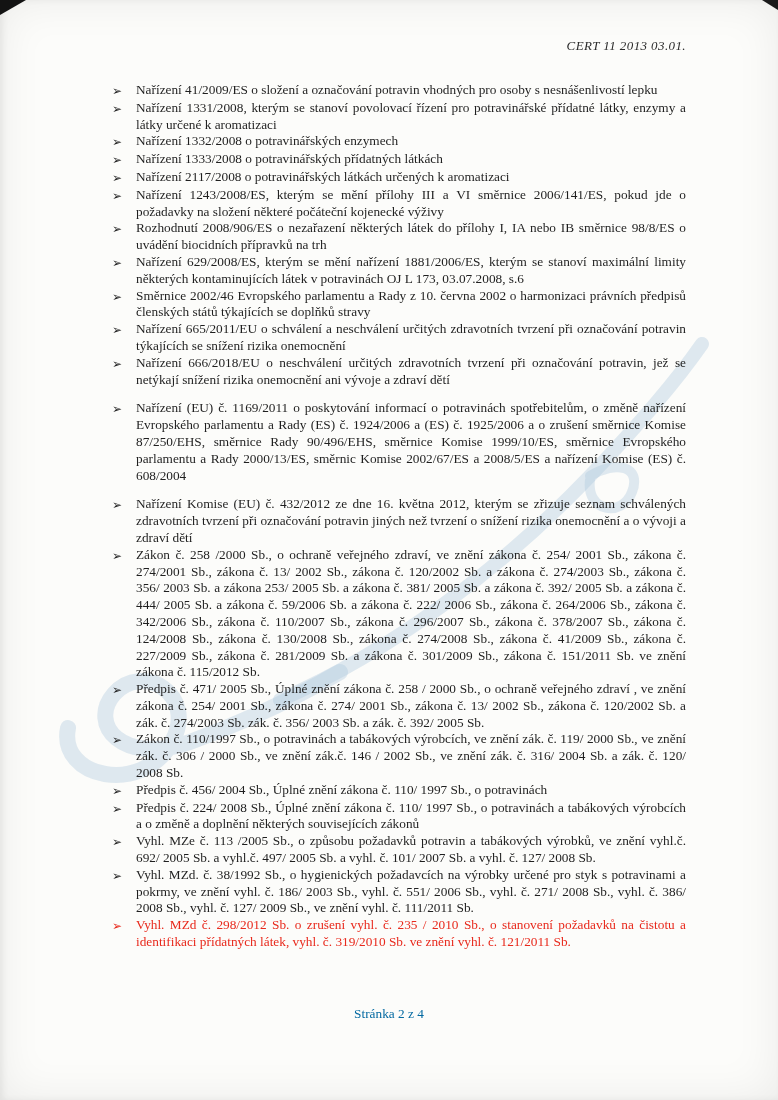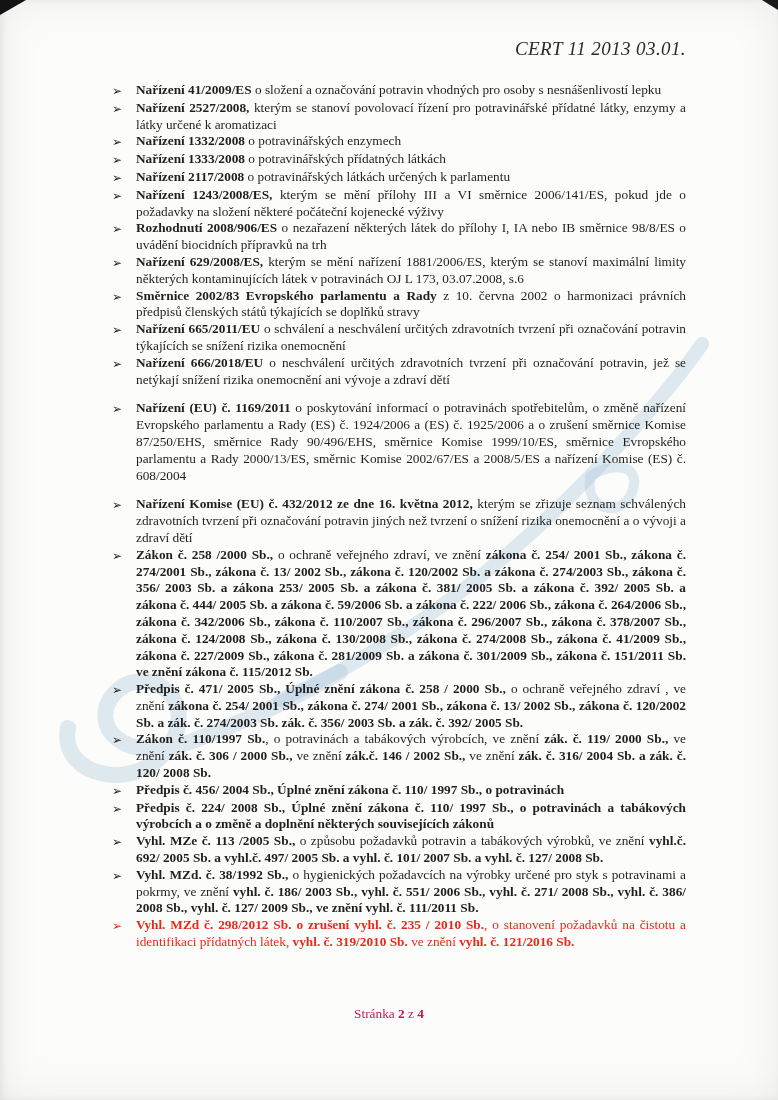--- a/index.html
+++ b/index.html
@@ -29,48 +29,48 @@
     border-left: 16px solid transparent;
   }
   .watermark {
     position: absolute; left: 30px; top: 280px;
     width: 700px; height: 520px;
     pointer-events: none;
   }
   .header {
     position: absolute; top: 38px; right: 92px;
     font-style: italic;
-    font-size: 19px;
+    font-size: 13px;
     letter-spacing: 0.4px;
     color: #2b2b2b;
   }
   .list {
     position: absolute; top: 82px; left: 112px;
     width: 574px;
     margin: 0; padding: 0;
     list-style: none;
     font-size: 13.3px;
     line-height: 16.8px;
   }
   .item { display: flex; }
   .item.gap { margin-top: 12px; }
   .marker {
     flex: 0 0 24px;
     width: 24px;
     font-size: 12px;
     padding-top: 1px;
   }
   .text { flex: 1; text-align: justify; }
-  .b { font-weight: bold; }
+  .b { font-weight: normal; }
   .red { color: #e8291c; }
   .footer {
     position: absolute; left: 0; right: 0; top: 1006px;
     text-align: center;
     font-size: 13.3px;
-    color: #be185d;
+    color: #0369a1;
   }
 </style>
 </head>
 <body>
 
 <div class="page">
 
   <div class="corner-tl"></div>
   <div class="corner-tr"></div>
 
@@ -86,49 +86,49 @@
     <span>CERT 11 2013 03.01.</span>
   </div>
 
   <ol class="list">
       <li class="item">
         <span class="marker">➢</span>
         <span class="text"><span class="b">Nařízení 41/2009/ES</span><span> o složení a označování potravin vhodných pro osoby s nesnášenlivostí lepku</span></span>
       </li>
       <li class="item">
         <span class="marker">➢</span>
-        <span class="text"><span class="b">Nařízení 2527/2008,</span><span> kterým se stanoví povolovací řízení pro potravinářské přídatné látky, enzymy a látky určené k aromatizaci</span></span>
+        <span class="text"><span class="b">Nařízení 1331/2008,</span><span> kterým se stanoví povolovací řízení pro potravinářské přídatné látky, enzymy a látky určené k aromatizaci</span></span>
       </li>
       <li class="item">
         <span class="marker">➢</span>
         <span class="text"><span class="b">Nařízení 1332/2008</span><span> o potravinářských enzymech</span></span>
       </li>
       <li class="item">
         <span class="marker">➢</span>
         <span class="text"><span class="b">Nařízení 1333/2008</span><span> o potravinářských přídatných látkách</span></span>
       </li>
       <li class="item">
         <span class="marker">➢</span>
-        <span class="text"><span class="b">Nařízení 2117/2008</span><span> o potravinářských látkách určených k parlamentu</span></span>
+        <span class="text"><span class="b">Nařízení 2117/2008</span><span> o potravinářských látkách určených k aromatizaci</span></span>
       </li>
       <li class="item">
         <span class="marker">➢</span>
         <span class="text"><span class="b">Nařízení 1243/2008/ES,</span><span> kterým se mění přílohy III a VI směrnice 2006/141/ES, pokud jde o požadavky na složení některé počáteční kojenecké výživy</span></span>
       </li>
       <li class="item">
         <span class="marker">➢</span>
         <span class="text"><span class="b">Rozhodnutí 2008/906/ES</span><span> o nezařazení některých látek do přílohy I, IA nebo IB směrnice 98/8/ES o uvádění biocidních přípravků na trh</span></span>
       </li>
       <li class="item">
         <span class="marker">➢</span>
         <span class="text"><span class="b">Nařízení 629/2008/ES,</span><span> kterým se mění nařízení 1881/2006/ES, kterým se stanoví maximální limity některých kontaminujících látek v potravinách OJ L 173, 03.07.2008, s.6</span></span>
       </li>
       <li class="item">
         <span class="marker">➢</span>
-        <span class="text"><span class="b">Směrnice 2002/83 Evropského parlamentu a Rady</span><span> z 10. června 2002 o harmonizaci právních předpisů členských států týkajících se doplňků stravy</span></span>
+        <span class="text"><span class="b">Směrnice 2002/46 Evropského parlamentu a Rady</span><span> z 10. června 2002 o harmonizaci právních předpisů členských států týkajících se doplňků stravy</span></span>
       </li>
       <li class="item">
         <span class="marker">➢</span>
         <span class="text"><span class="b">Nařízení 665/2011/EU</span><span> o schválení a neschválení určitých zdravotních tvrzení při označování potravin týkajících se snížení rizika onemocnění</span></span>
       </li>
       <li class="item">
         <span class="marker">➢</span>
         <span class="text"><span class="b">Nařízení 666/2018/EU</span><span> o neschválení určitých zdravotních tvrzení při označování potravin, jež se netýkají snížení rizika onemocnění ani vývoje a zdraví dětí</span></span>
       </li>
       <li class="item gap">
@@ -162,19 +162,19 @@
       <li class="item">
         <span class="marker">➢</span>
         <span class="text"><span class="b">Vyhl. MZe č. 113 /2005 Sb.,</span><span> o způsobu požadavků potravin a tabákových výrobků, ve znění </span><span class="b">vyhl.č. 692/ 2005 Sb. a vyhl.č. 497/ 2005 Sb. a vyhl. č. 101/ 2007 Sb. a vyhl. č. 127/ 2008 Sb.</span></span>
       </li>
       <li class="item">
         <span class="marker">➢</span>
         <span class="text"><span class="b">Vyhl. MZd. č. 38/1992 Sb.,</span><span> o hygienických požadavcích na výrobky určené pro styk s potravinami a pokrmy, ve znění </span><span class="b">vyhl. č. 186/ 2003 Sb., vyhl. č. 551/ 2006 Sb., vyhl. č. 271/ 2008 Sb., vyhl. č. 386/ 2008 Sb., vyhl. č. 127/ 2009 Sb., ve znění vyhl. č. 111/2011 Sb.</span></span>
       </li>
       <li class="item red">
         <span class="marker">➢</span>
-        <span class="text"><span class="b">Vyhl. MZd č. 298/2012 Sb. o zrušení vyhl. č. 235 / 2010 Sb.</span><span>, o stanovení požadavků na čistotu a identifikaci přídatných látek, </span><span class="b">vyhl. č. 319/2010 Sb.</span><span> ve znění </span><span class="b">vyhl. č. 121/2016 Sb.</span></span>
+        <span class="text"><span class="b">Vyhl. MZd č. 298/2012 Sb. o zrušení vyhl. č. 235 / 2010 Sb.</span><span>, o stanovení požadavků na čistotu a identifikaci přídatných látek, </span><span class="b">vyhl. č. 319/2010 Sb.</span><span> ve znění </span><span class="b">vyhl. č. 121/2011 Sb.</span></span>
       </li>
     </ol>
 
   <div class="footer"><span>Stránka </span><span class="b">2</span><span> z </span><span class="b">4</span></div>
 
 </div>
 
 </body></html>

